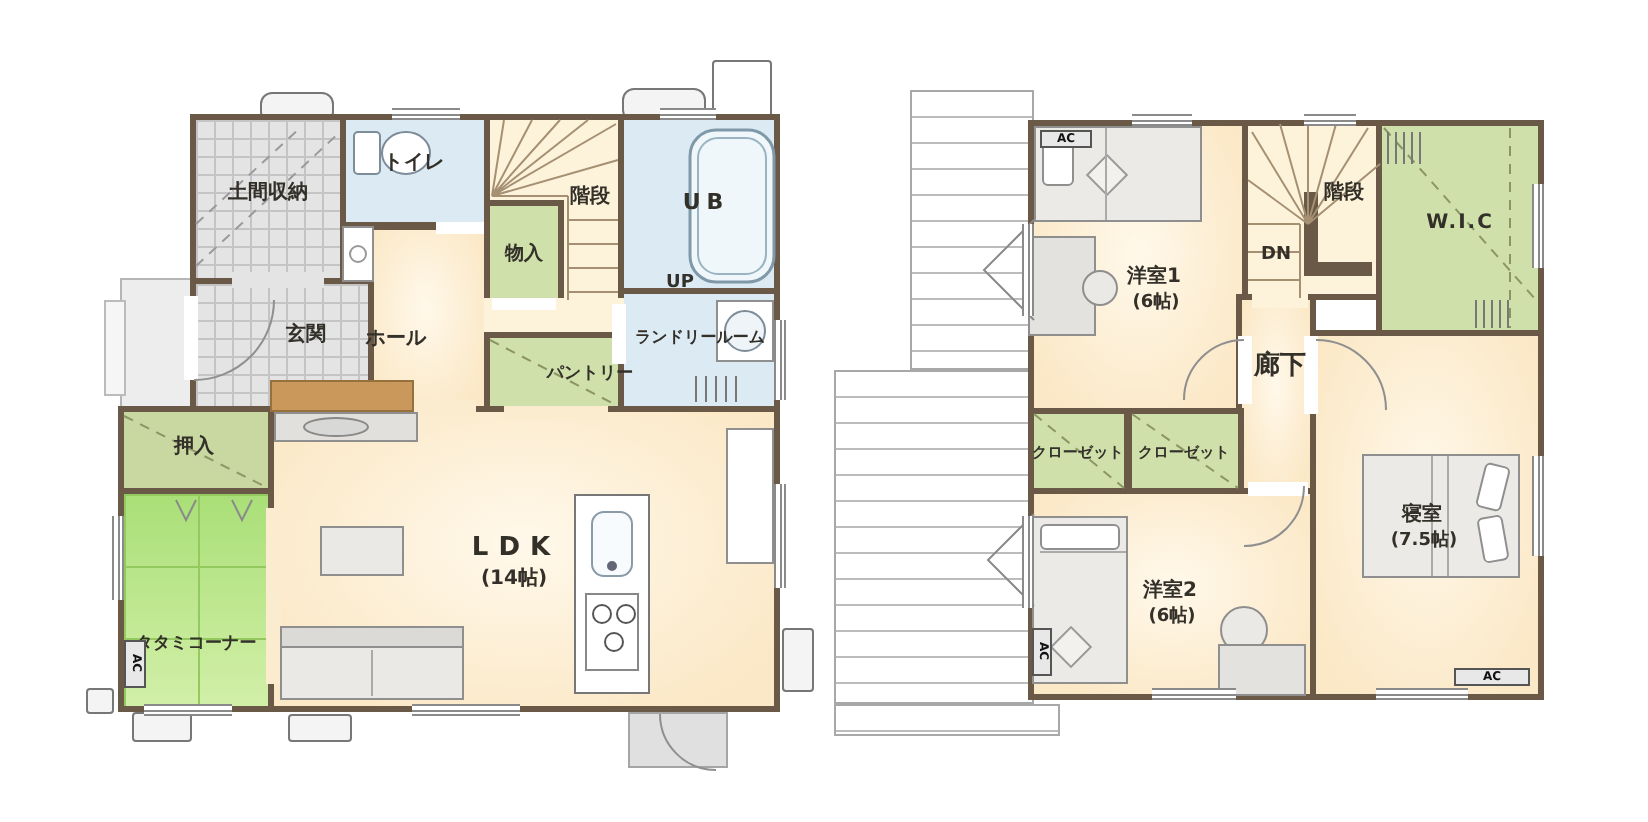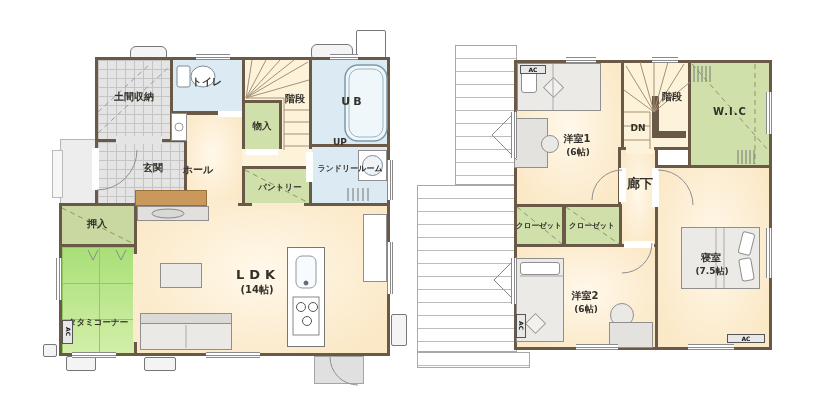--- a/index.html
+++ b/index.html
@@ -213,21 +213,21 @@
 
   <div class="lbl" style="left:134px;top:97px;font-size:10px;">土間収納</div>
   <div class="lbl" style="left:207px;top:82px;font-size:10px;">トイレ</div>
   <div class="lbl" style="left:295px;top:99px;font-size:10px;">階段</div>
   <div class="lbl" style="left:262px;top:127px;font-size:9.5px;font-family:Liberation Mono, monospace;">物入</div>
   <div class="lbl" style="left:296px;top:142px;font-size:9px;margin-left:44px;">UP</div>
   <div class="lbl" style="left:353px;top:101px;font-size:11px;letter-spacing:3px;">UB</div>
   <div class="lbl" style="left:350px;top:169px;font-size:8px;">ランドリールーム</div>
   <div class="lbl" style="left:153px;top:168px;font-size:10px;">玄関</div>
   <div class="lbl" style="left:198px;top:170px;font-size:10px;">ホール</div>
-  <div class="lbl" style="left:280px;top:187px;font-size:8.5px;">パントリー</div>
+  <div class="lbl" style="left:295px;top:187px;font-size:8.5px;">パントリー</div>
   <div class="lbl" style="left:97px;top:224px;font-size:10px;">押入</div>
   <div class="lbl" style="left:98px;top:322px;font-size:8.5px;">タタミコーナー</div>
   <div class="acbox acv" style="left:62px;top:320px;width:11px;height:24px;">AC</div>
   <div class="lbl" style="left:258px;top:274px;font-size:13px;letter-spacing:5px;">LDK</div>
   <div class="lbl" style="left:257px;top:290px;font-size:10px;">(14帖)</div>
 
   <div class="acbox" style="left:520px;top:65px;width:26px;height:9px;">AC</div>
   <div class="lbl" style="left:577px;top:139px;font-size:10px;">洋室1</div>
   <div class="lbl" style="left:578px;top:152px;font-size:9px;">(6帖)</div>
   <div class="lbl" style="left:672px;top:97px;font-size:10px;">階段</div>

